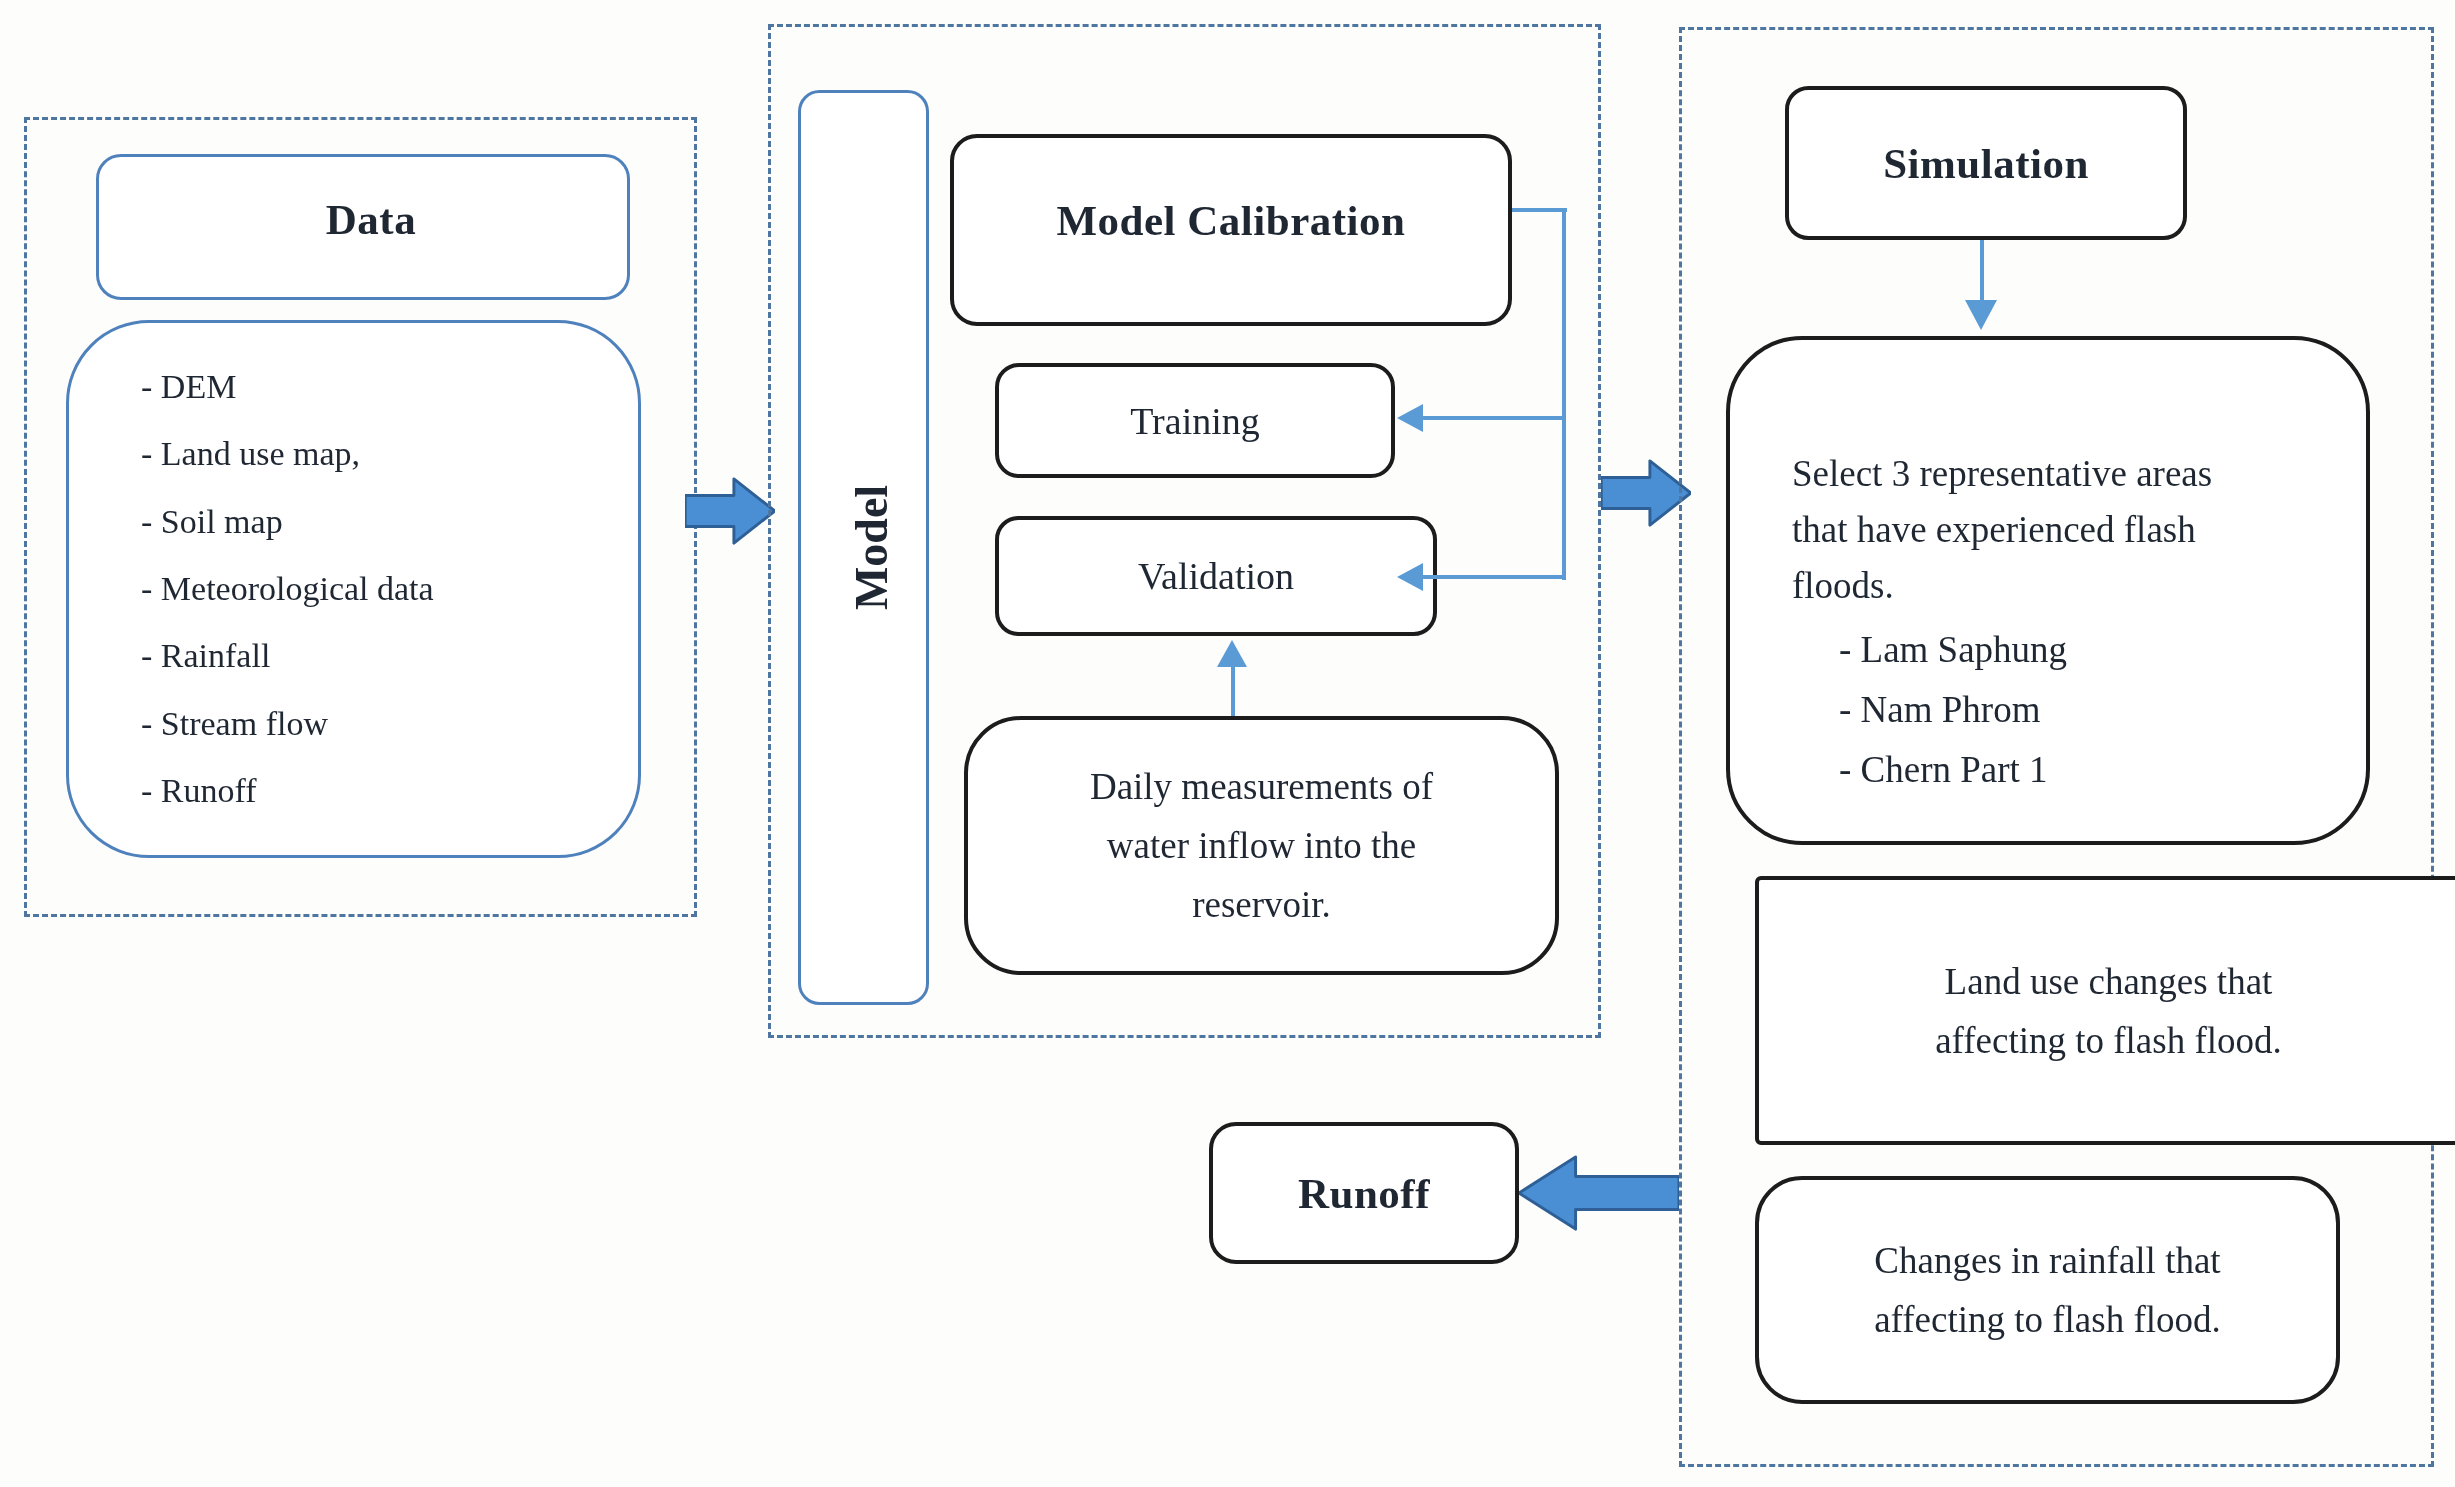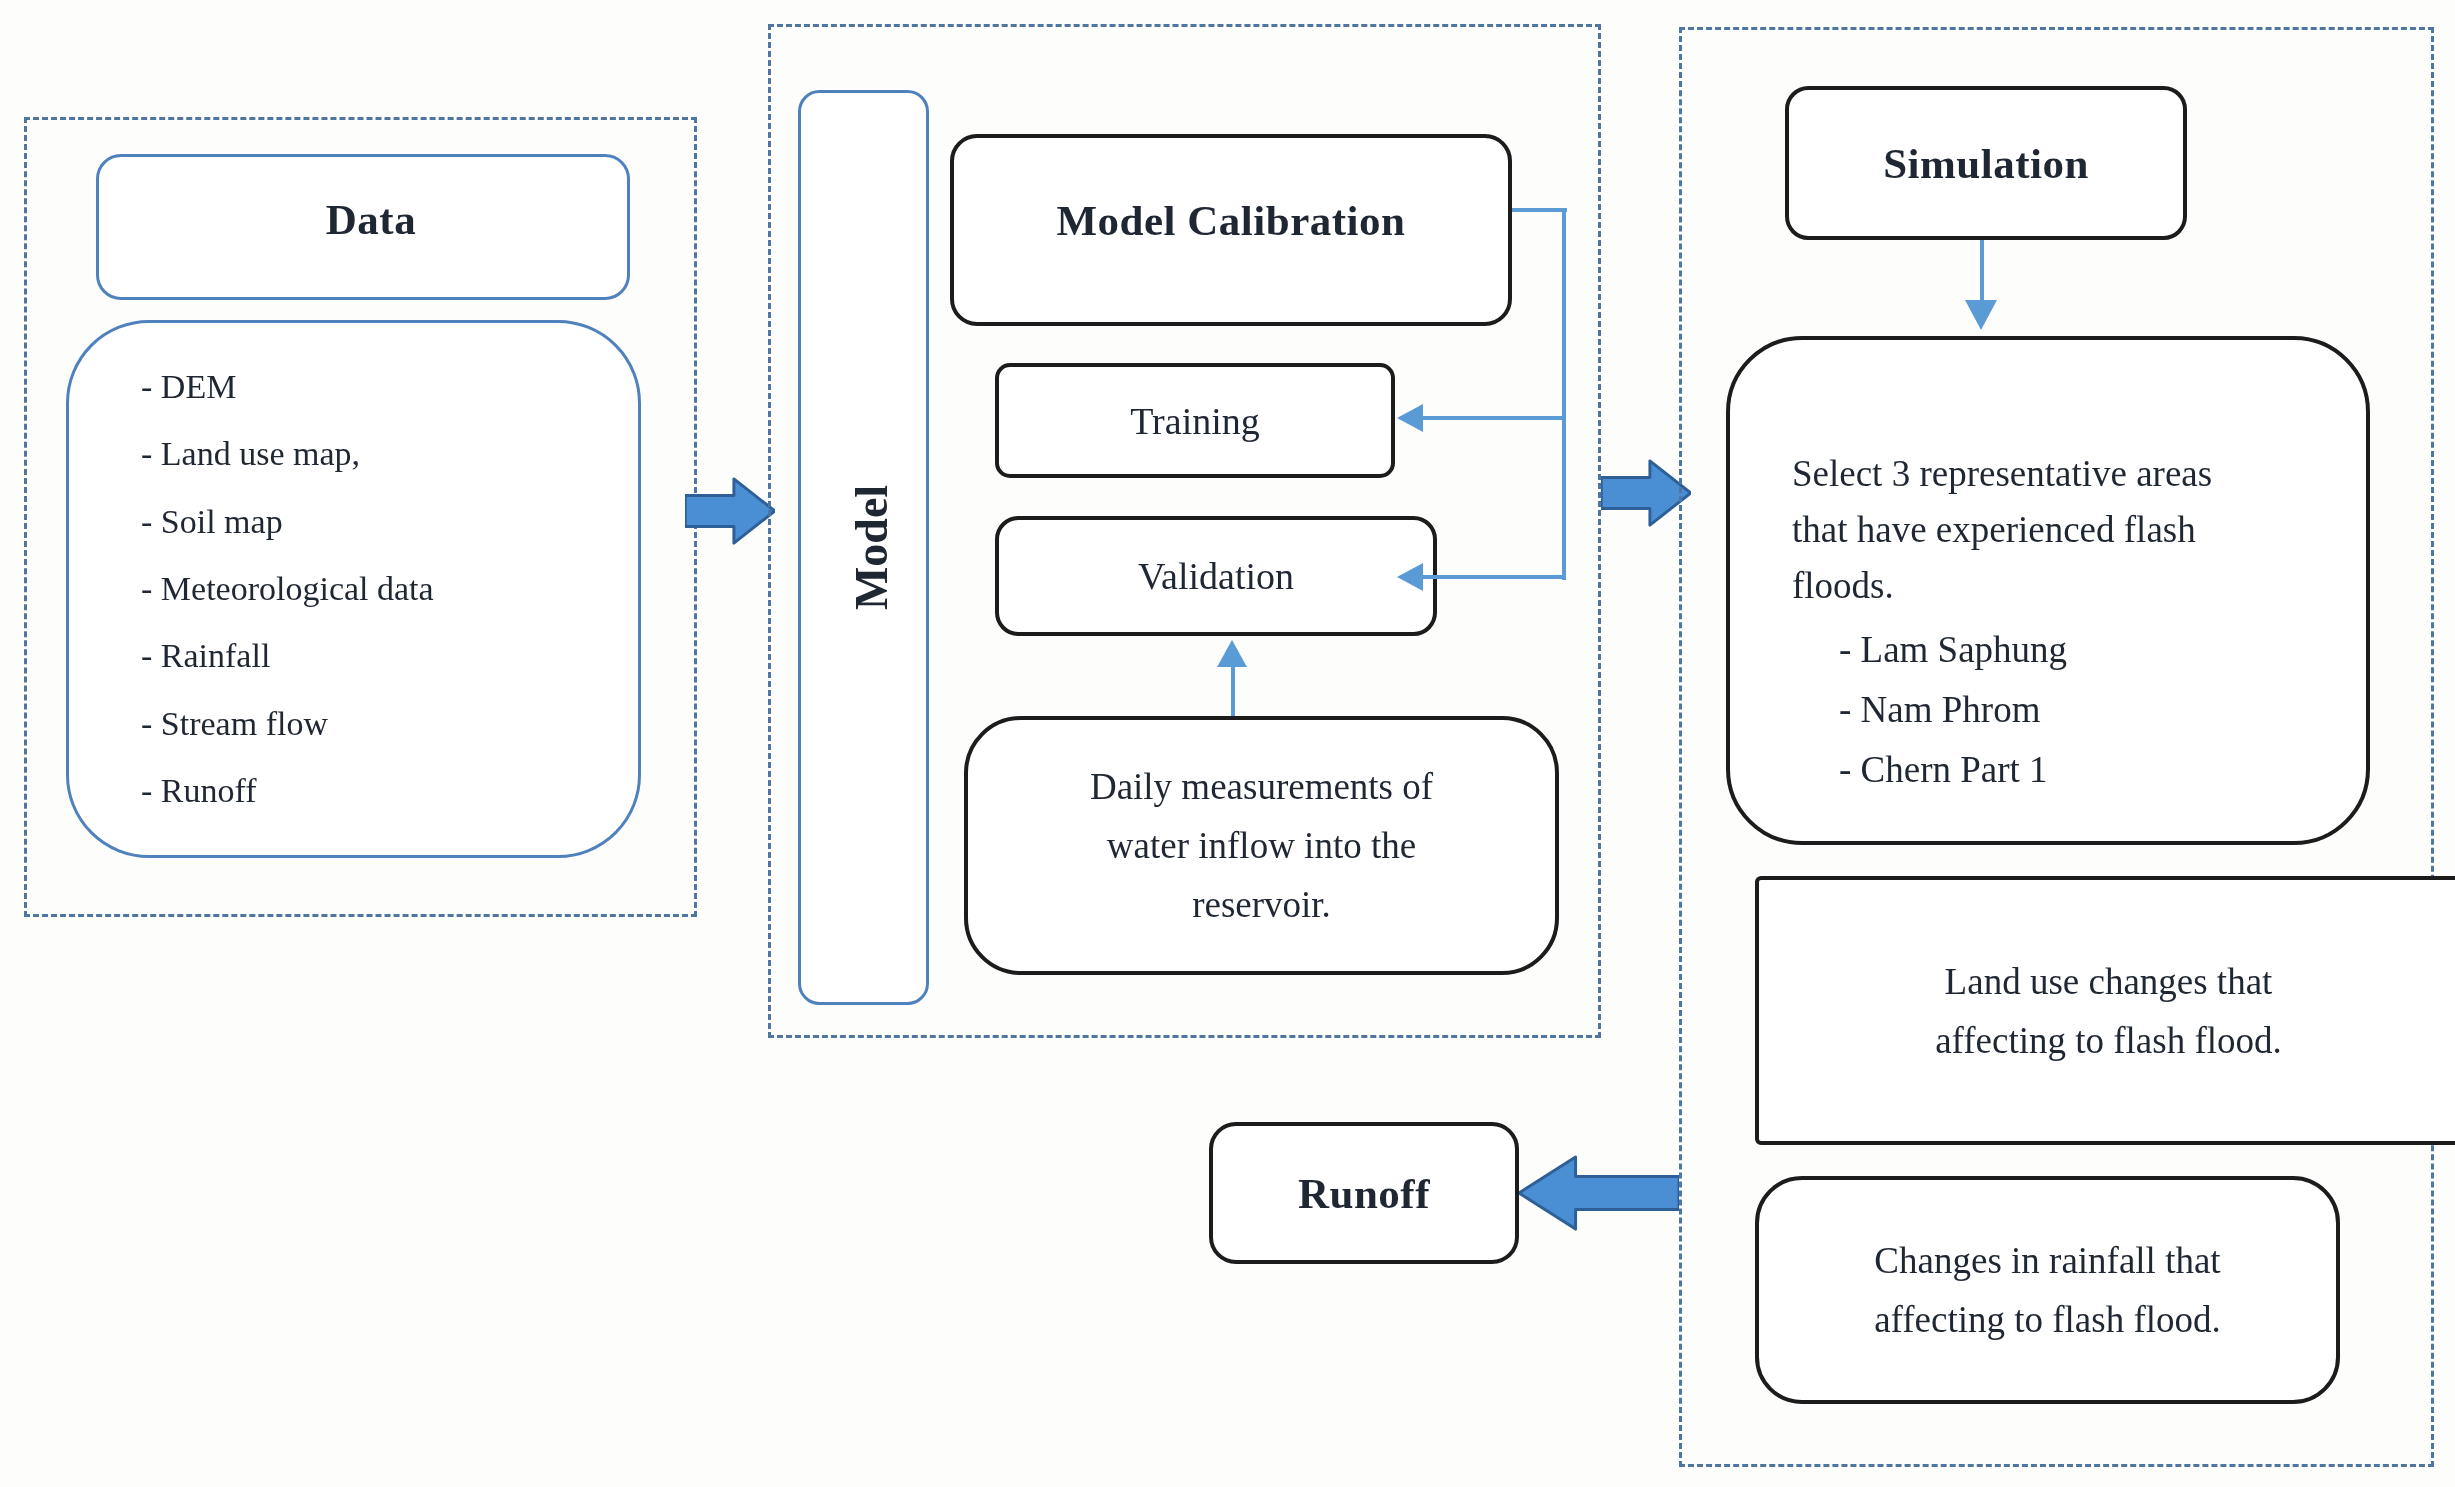--- a/index.html
+++ b/index.html
@@ -70,21 +70,21 @@
   <div class="dashed-sec" style="left:768px;top:24.4px;width:827px;height:1008px;"></div>
 
   <div class="bluebox center" style="left:798px;top:90px;width:131px;height:915px;border-radius:21.5px;">
     <span class="v-label">Model</span>
   </div>
 
   <div class="blackbox center h-bold" style="left:950px;top:134px;width:562px;height:192px;border-radius:27px;padding-bottom:19.5px;">
     <span>Model Calibration</span>
   </div>
 
-  <div class="blackbox center body-txt" style="left:995px;top:363px;width:400px;height:115px;border-radius:15px;">
+  <div class="blackbox center body-txt" style="left:995px;top:363px;width:400px;height:115px;border-radius:24px;">
     <span>Training</span>
   </div>
 
   <div class="blackbox center body-txt" style="left:995px;top:516px;width:442px;height:120px;border-radius:23.4px;">
     <span>Validation</span>
   </div>
 
   <div class="blackbox center" style="left:964px;top:716px;width:595px;height:259px;border-radius:57px;">
     <div class="lines">
       <div>Daily measurements of</div>

